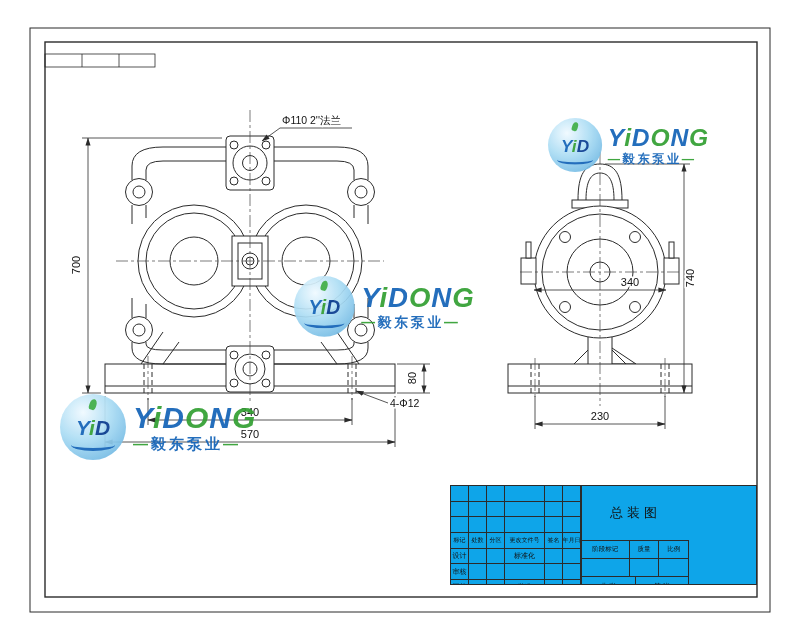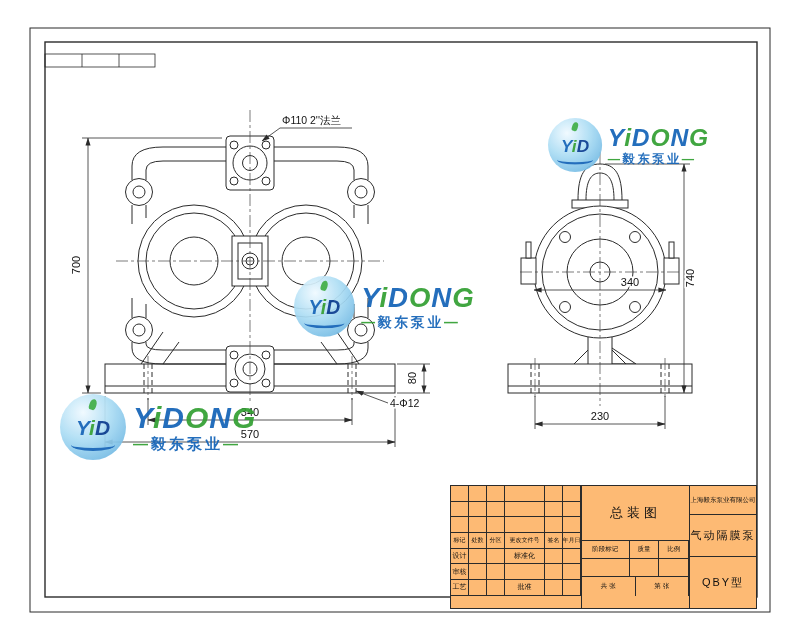--- a/index.html
+++ b/index.html
@@ -21,22 +21,22 @@
     border-radius:60% 60% 40% 40%;transform:translateX(-50%) rotate(18deg)}
   .wm-circle::after{content:"";position:absolute;bottom:9px;left:11px;right:11px;height:9px;
     border-bottom:3px solid #1464b8;border-radius:50%}
   .wm-yid{font-weight:bold;font-style:italic;font-size:21px;letter-spacing:0;line-height:1}
   .wm-txt{display:flex;flex-direction:column;line-height:1.05}
   .wm-brand{font-size:30px;font-weight:bold;font-style:italic;letter-spacing:1px;white-space:nowrap}
   .wm-sub{font-size:15px;font-weight:bold;letter-spacing:3px;margin-top:3px;white-space:nowrap}
   .c-b{color:#1464b8}.c-g{color:#33a033}.c-bd{color:#0a3d91}
 
   
-  .tb{position:absolute;left:450px;top:485px;width:307px;height:124px;border:1px solid #2b2b2b;
-      display:flex;background:#fdba74;z-index:6;box-sizing:border-box;color:#111}
+  .tb{position:absolute;left:450px;top:485px;width:307px;height:100px;border:1px solid #2b2b2b;
+      display:flex;background:#0ea5e9;z-index:6;box-sizing:border-box;color:#111}
   .tb *{box-sizing:border-box}
   .tb-left{width:130px;flex:none;display:grid;grid-template-columns:18px 18px 18px 40px 18px 18px;grid-auto-rows:15.7px;overflow:hidden}
   .c{border-right:1px solid #2b2b2b;border-bottom:1px solid #2b2b2b;font-size:6px;display:flex;
      align-items:center;justify-content:center;overflow:hidden;white-space:nowrap}
   .c.sg{font-size:7px}
   .tb-mid{width:108px;flex:none;border-left:1px solid #2b2b2b;display:flex;flex-direction:column;overflow:hidden}
   .tb-title{height:55px;flex:none;border-bottom:1px solid #2b2b2b;display:flex;align-items:center;justify-content:center;
      font-size:13px;letter-spacing:4px}
   .tb-row{display:flex;flex:none}
   .mc{height:18px;border-right:1px solid #2b2b2b;border-bottom:1px solid #2b2b2b;display:flex;align-items:center;
@@ -309,20 +309,15 @@
     <div class="tb-row">
       <div class="mc w48"></div>
       <div class="mc w30"></div>
       <div class="mc w30"></div>
     </div>
     <div class="tb-row">
       <div class="mc w54 bb0">共 张</div>
       <div class="mc w54 bb0">第 张</div>
     </div>
   </div>
-  <div class="tb-right">
-    <div class="tr-company">上海毅东泵业有限公司</div>
-    <div class="tr-product">气动隔膜泵</div>
-    <div class="tr-model">QBY型</div>
-  </div>
 </div>
 
 </div>
 
 </body></html>

